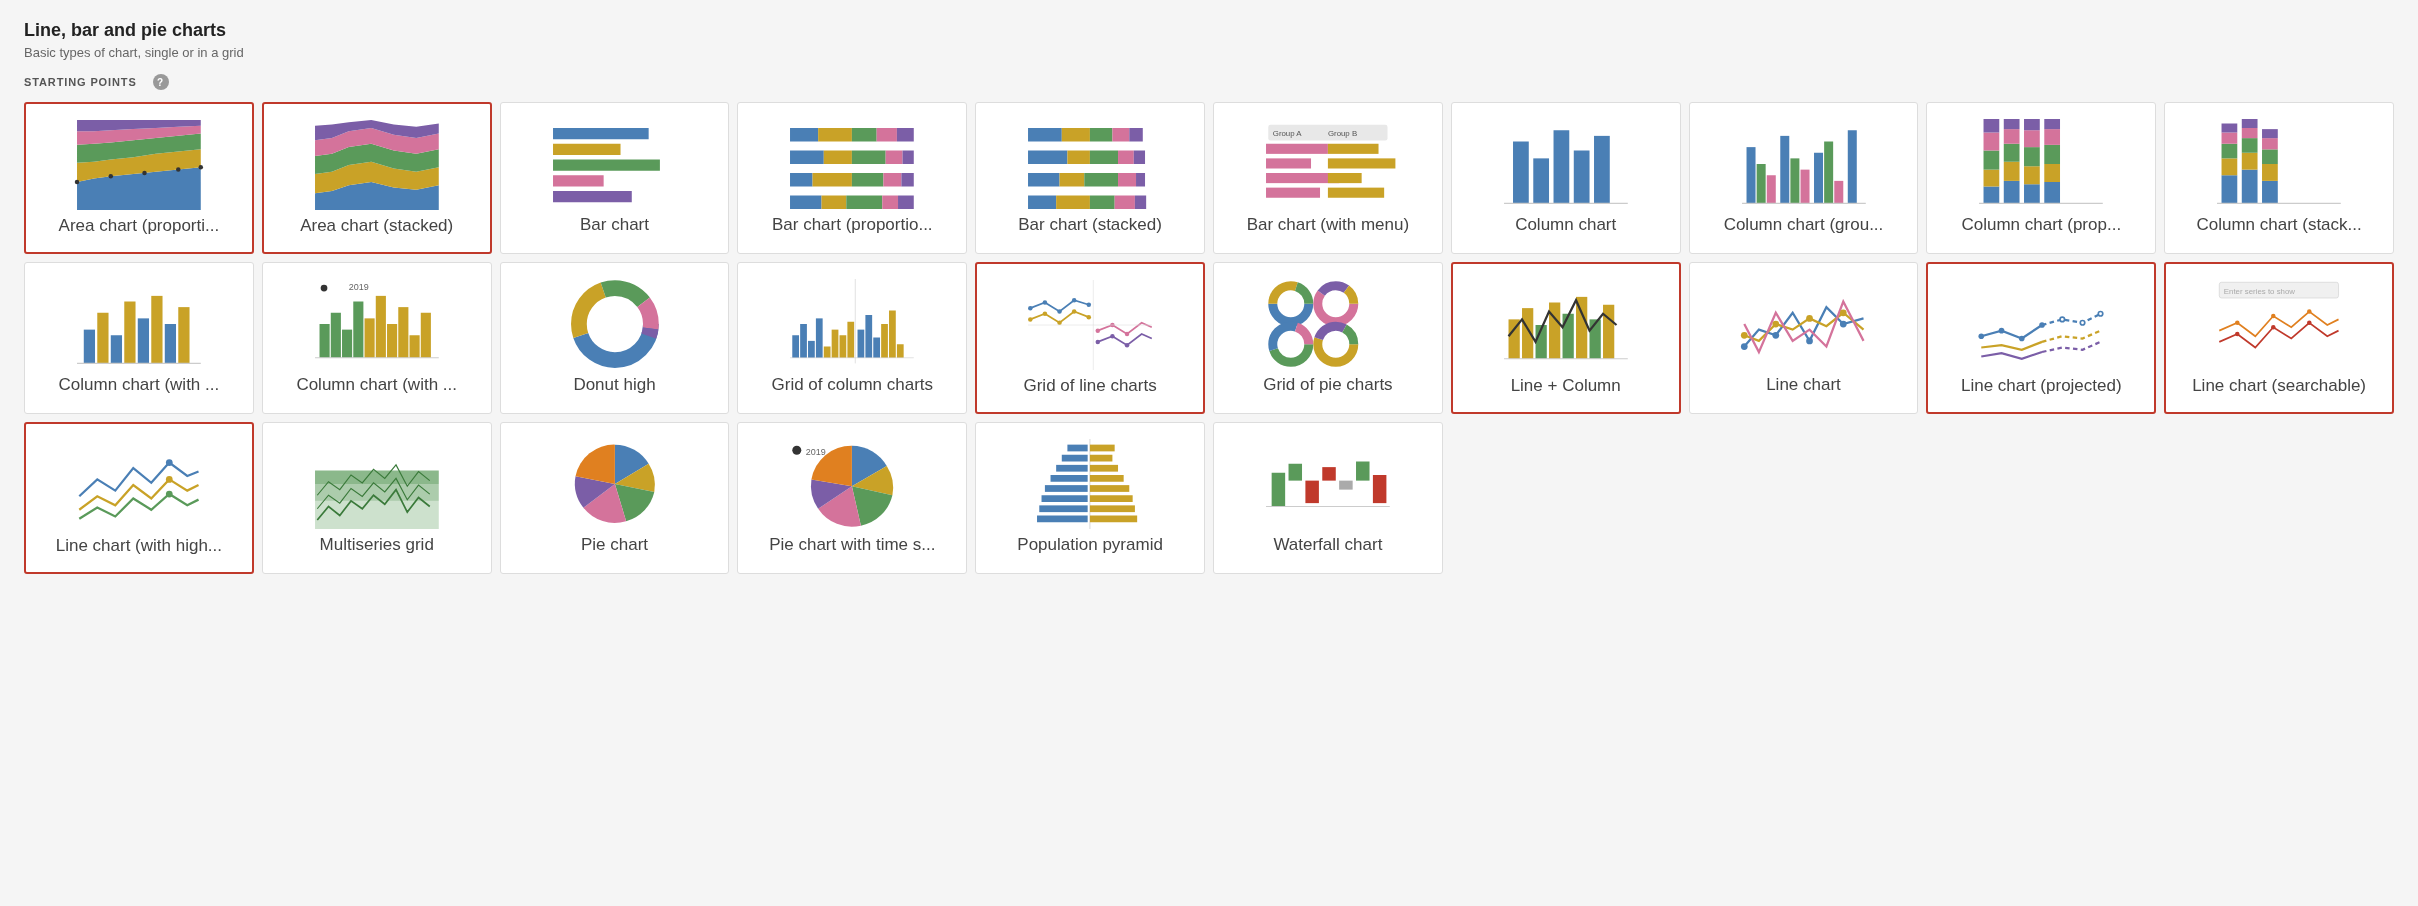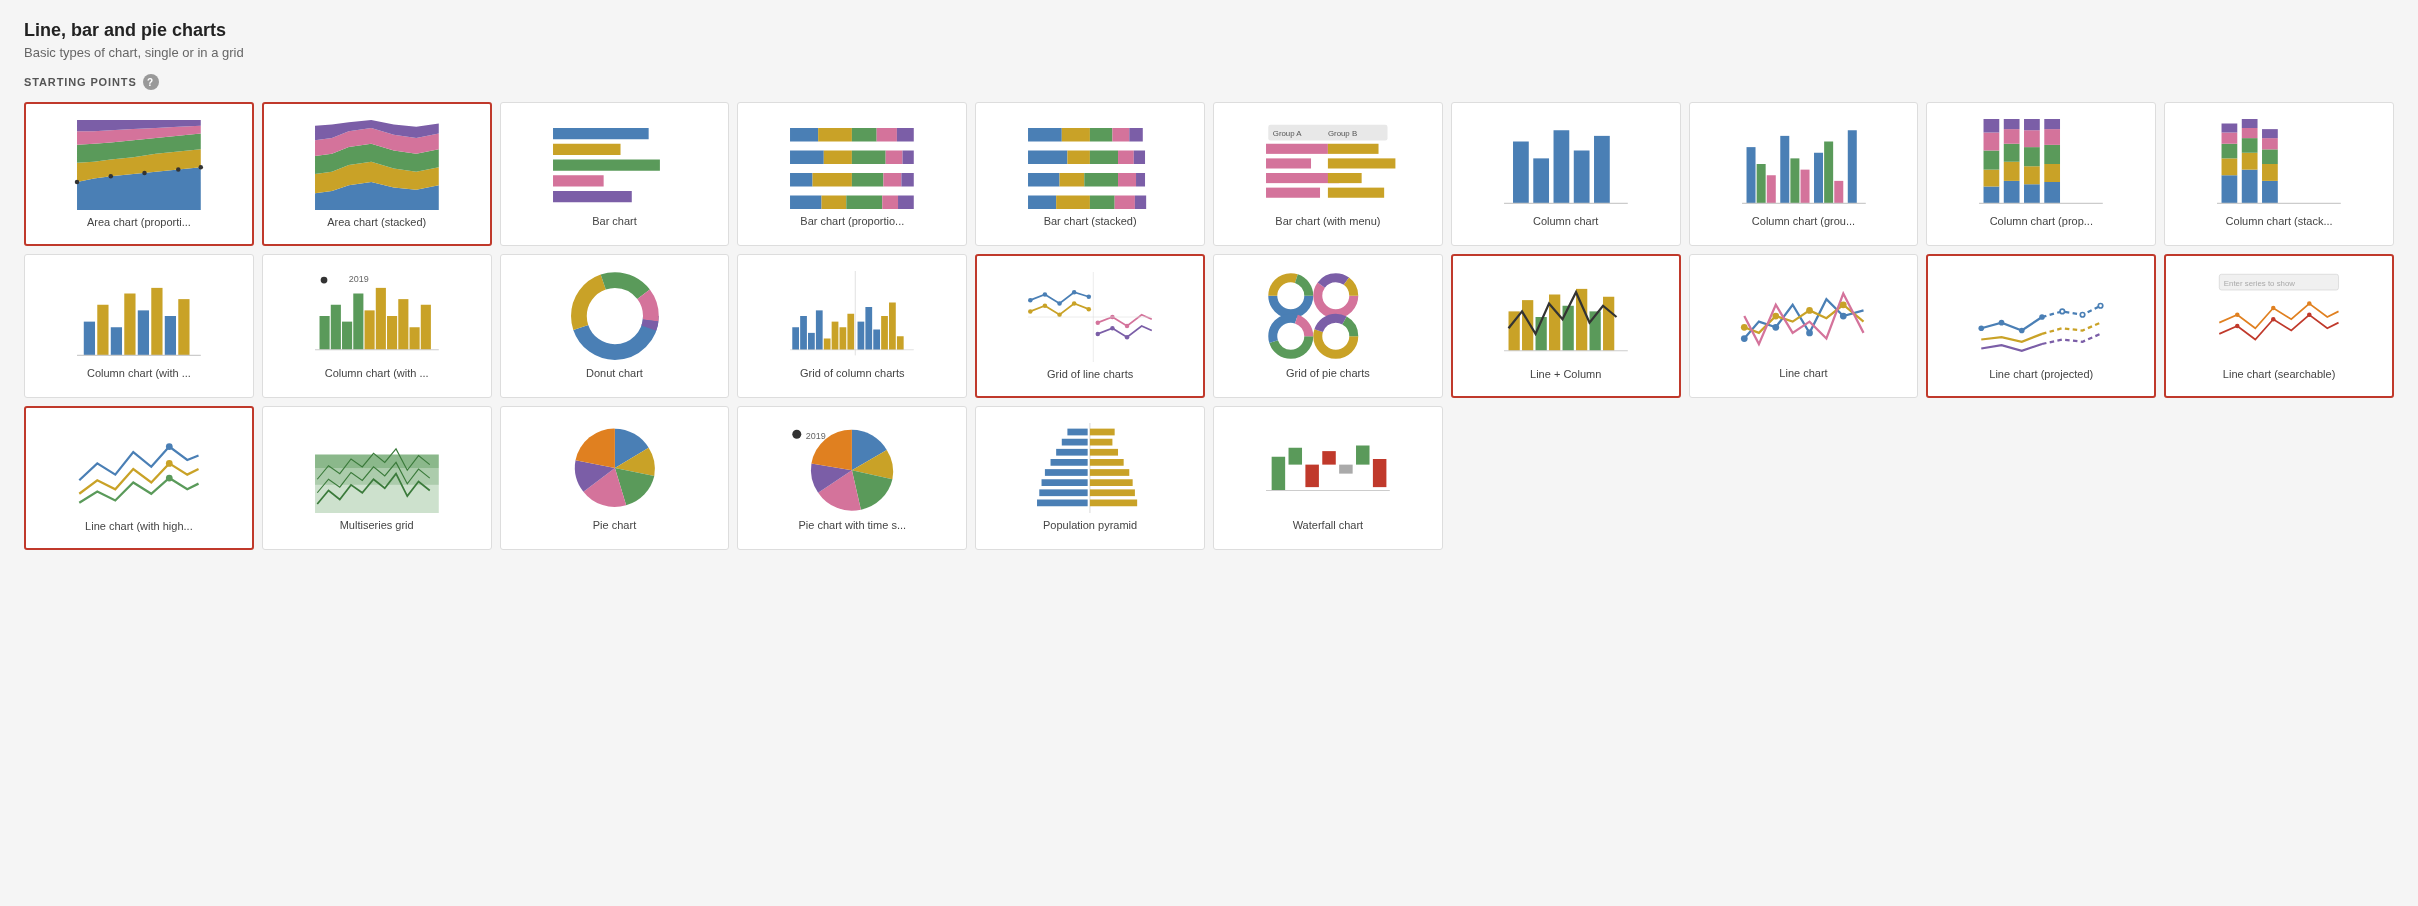--- a/index.html
+++ b/index.html
@@ -1,21 +1,21 @@
 <!DOCTYPE html>
 <html><head>
   <meta charset="utf-8">
   <style>
     * { box-sizing: border-box; margin: 0; padding: 0; }
     body { font-family: Arial, sans-serif; background: #f5f5f5; padding: 20px 24px; color: #333; }
     
     .page-title { font-size: 18px; font-weight: bold; color: #222; margin-bottom: 4px; }
     .page-subtitle { font-size: 13px; color: #666; margin-bottom: 14px; }
     
-    .section-label { font-size: 11px; font-weight: bold; color: #555; letter-spacing: 0.08em; text-transform: uppercase; display: flex; align-items: center; gap: 6px; margin-bottom: 12px; }
+    .section-label { font-size: 11px; font-weight: bold; color: #555; letter-spacing: 0.08em; text-transform: uppercase; display: flex; align-items: center; gap: 16px; margin-bottom: 12px; }
     .help-icon { display: inline-flex; align-items: center; justify-content: center; width: 16px; height: 16px; border-radius: 50%; background: #999; color: #fff; font-size: 10px; font-weight: bold; cursor: pointer; }
     
     .grid { display: grid; grid-template-columns: repeat(10, 1fr); gap: 8px; }
     
     .chart-card {
       background: #fff;
       border: 1px solid #ddd;
       border-radius: 3px;
       padding: 16px;
       cursor: pointer;
@@ -28,21 +28,21 @@
     .chart-preview {
       width: 100%;
       height: 90px;
       display: flex;
       align-items: center;
       justify-content: center;
       overflow: hidden;
     }
     
     .chart-label {
-      font-size: 11px;
+      font-size: 17px;
       color: #444;
       margin-top: 6px;
       text-align: center;
       width: 100%;
     }
 
     svg { width: 100%; height: 100%; }
   </style>
 </head>
 <body>
@@ -304,21 +304,21 @@
     <div class="chart-preview">
       <svg viewBox="0 0 110 80">
         <circle cx="55" cy="40" r="32" fill="none" stroke="#4a7fb5" stroke-width="14" stroke-dasharray="90 111" stroke-dashoffset="0"></circle>
         <circle cx="55" cy="40" r="32" fill="none" stroke="#c9a227" stroke-width="14" stroke-dasharray="50 151" stroke-dashoffset="-90"></circle>
         <circle cx="55" cy="40" r="32" fill="none" stroke="#5a9a5a" stroke-width="14" stroke-dasharray="40 161" stroke-dashoffset="-140"></circle>
         <circle cx="55" cy="40" r="32" fill="none" stroke="#d4739b" stroke-width="14" stroke-dasharray="25 176" stroke-dashoffset="-180"></circle>
         <circle cx="55" cy="40" r="32" fill="none" stroke="#7b5ea7" stroke-width="14" stroke-dasharray="7 194" stroke-dashoffset="-205"></circle>
         <circle cx="55" cy="40" r="18" fill="white"></circle>
       </svg>
     </div>
-    <div class="chart-label">Donut chart</div>
+    <div class="chart-label">Donut high</div>
   </div>
 
   <div class="chart-card">
     <div class="chart-preview">
       <svg viewBox="0 0 110 80">
         <rect x="2" y="50" width="6" height="20" fill="#4a7fb5"></rect>
         <rect x="9" y="40" width="6" height="30" fill="#4a7fb5"></rect>
         <rect x="16" y="55" width="6" height="15" fill="#4a7fb5"></rect>
         <rect x="23" y="35" width="6" height="35" fill="#4a7fb5"></rect>
         <rect x="30" y="60" width="6" height="10" fill="#c9a227"></rect>

